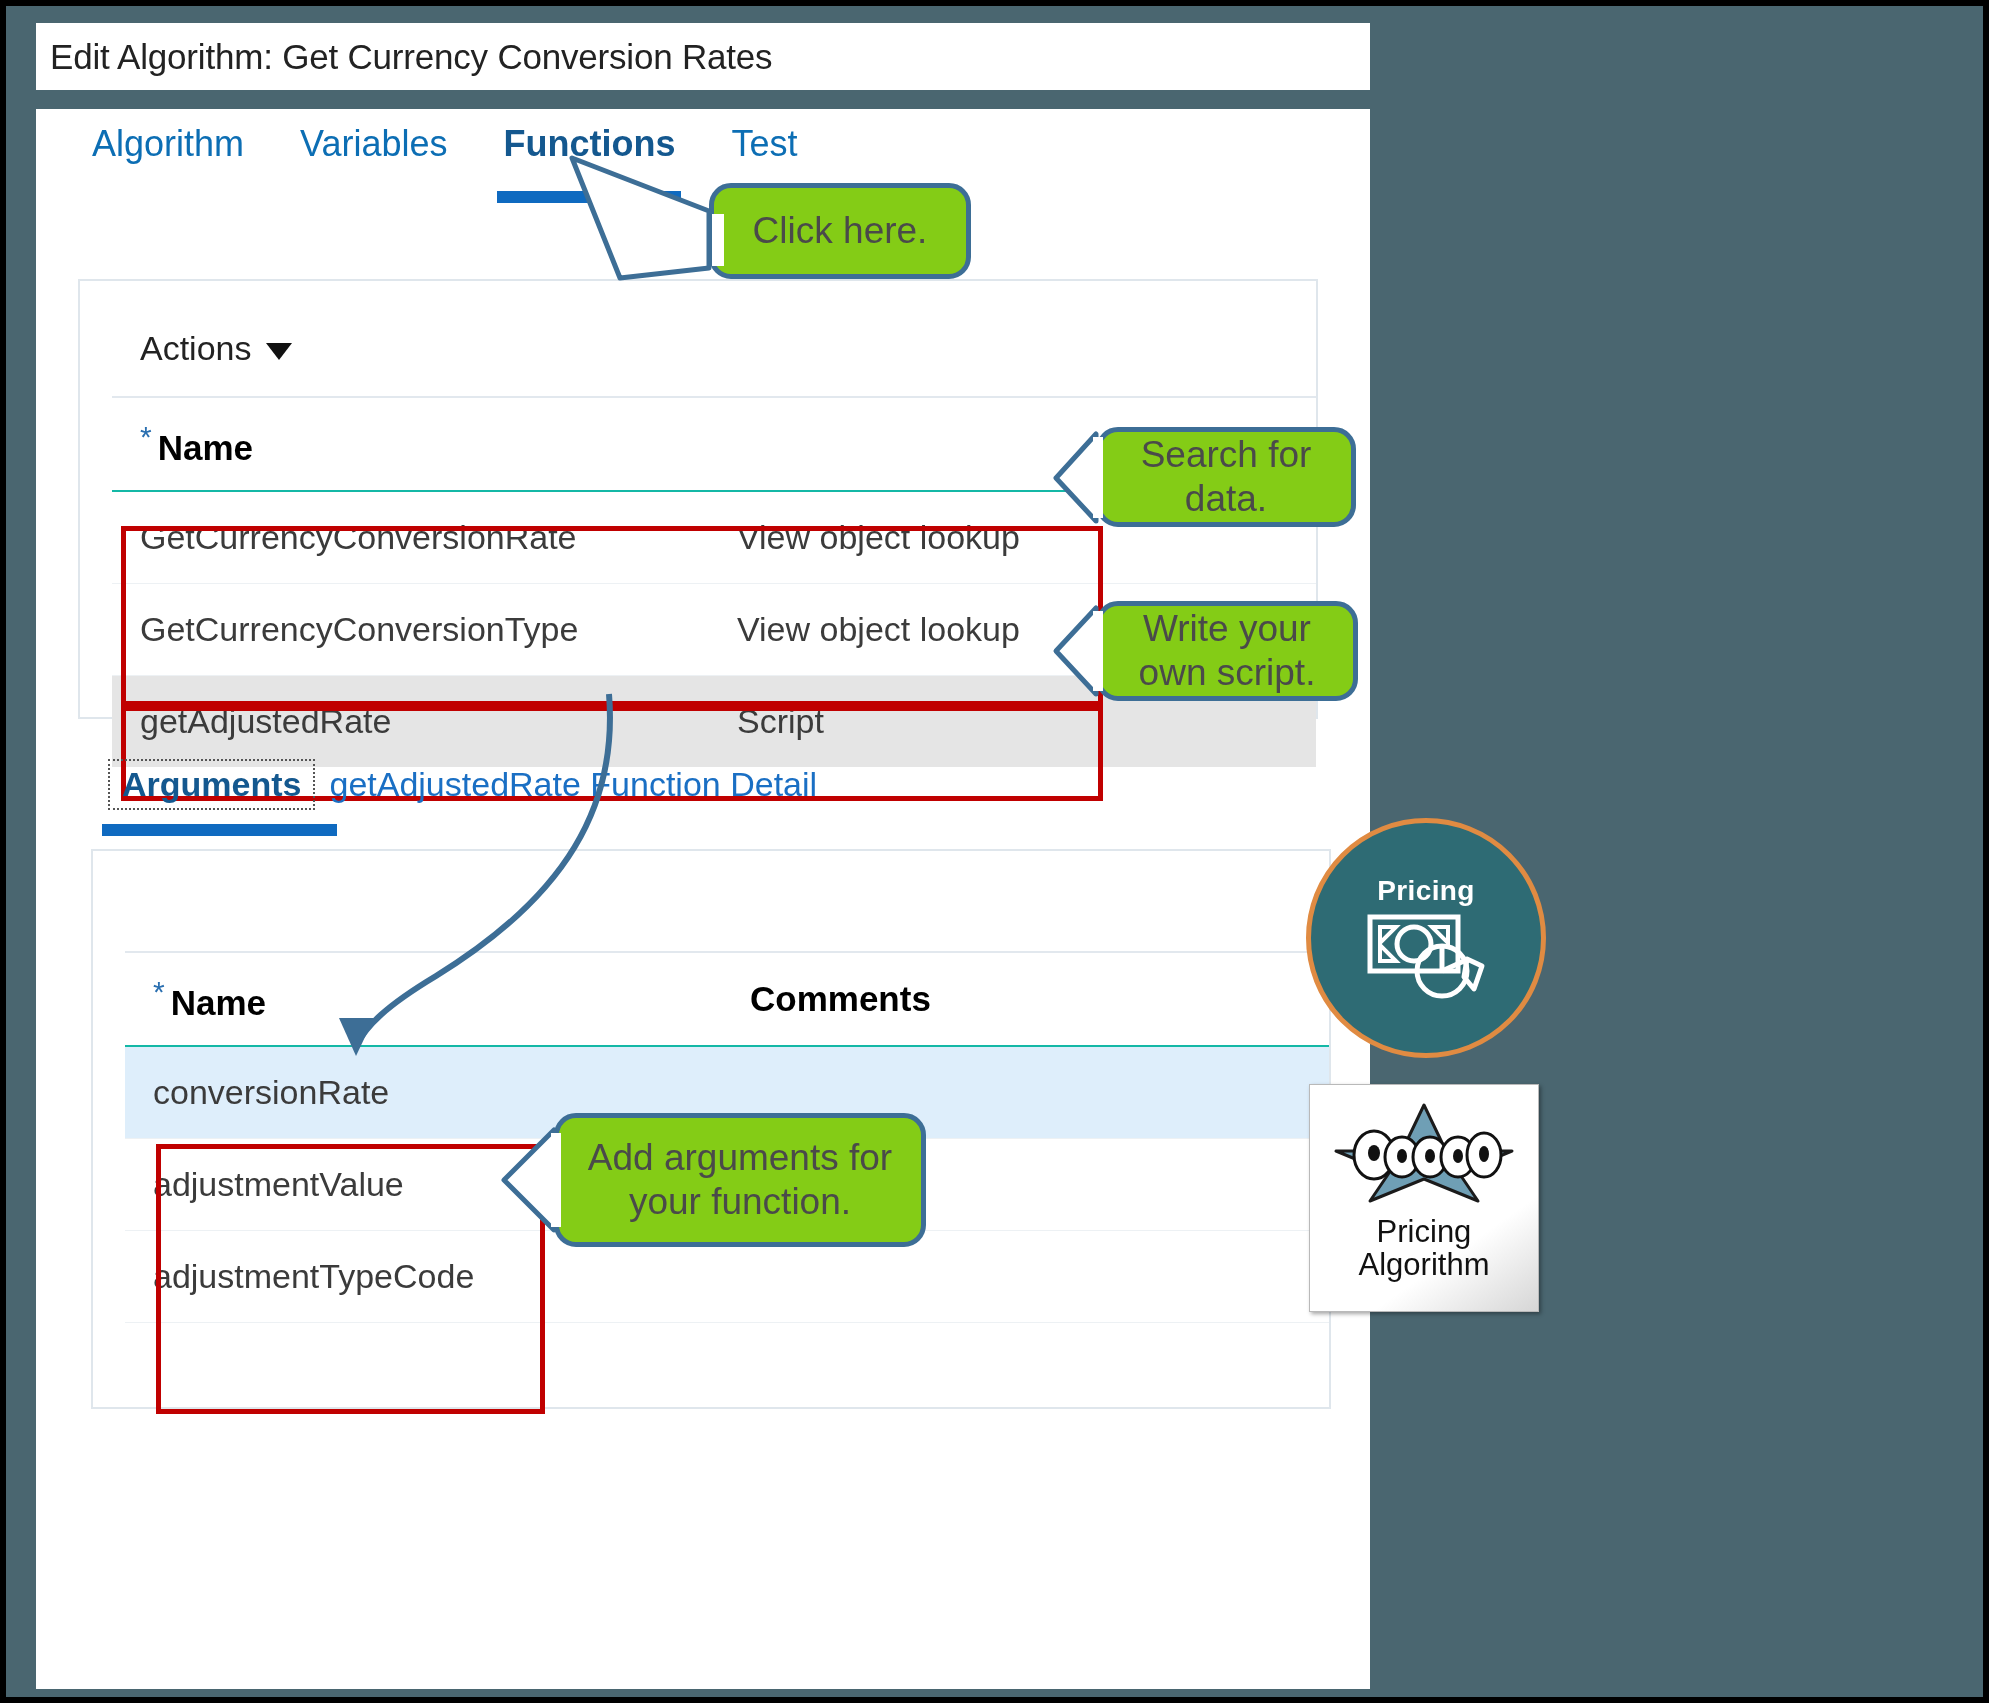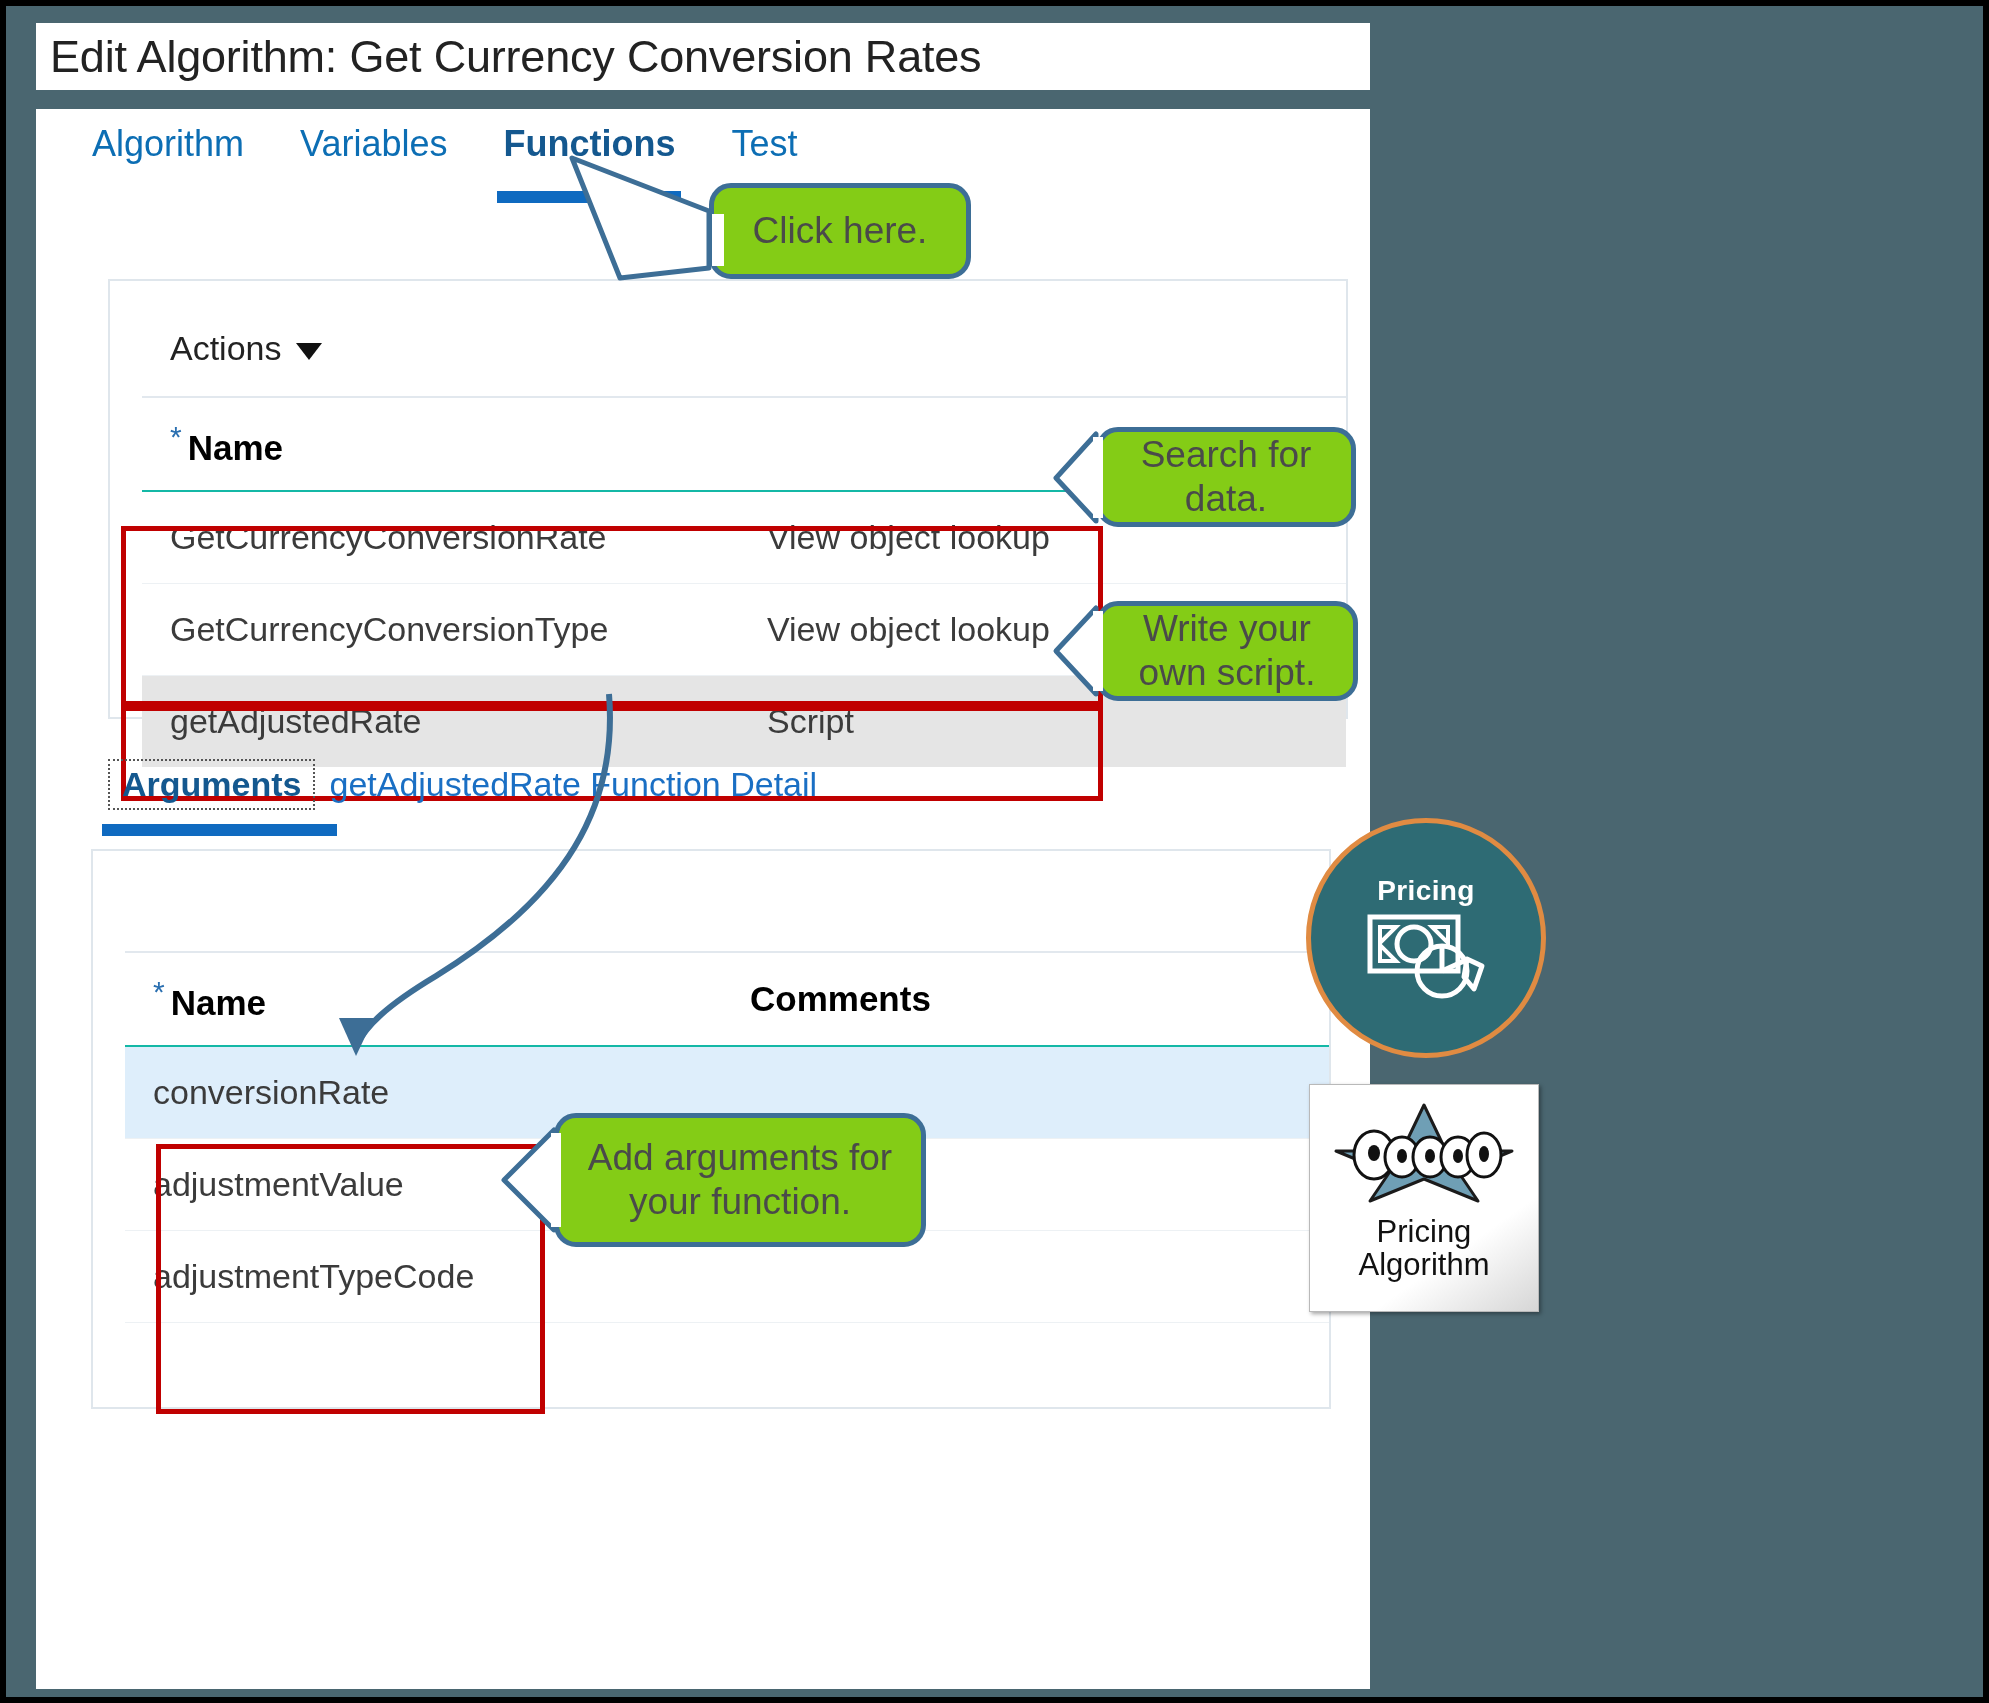--- a/index.html
+++ b/index.html
@@ -13,21 +13,21 @@
     box-sizing:border-box;
   }
 
   
   #title-card{
     position:absolute;left:30px;top:17px;width:1334px;height:67px;
     background:#ffffff;
     display:flex;align-items:center;
   }
   #title-card .title-text{
-    font-size:45px;color:#222;padding-left:14px;letter-spacing:-0.2px;
+    font-size:35px;color:#222;padding-left:14px;letter-spacing:-0.2px;
     white-space:nowrap;
   }
 
   
   #app-panel{
     position:absolute;left:30px;top:103px;width:1334px;height:1580px;
     background:#ffffff;
     overflow:hidden;
   }
 
@@ -41,21 +41,21 @@
     position:relative;
   }
   .tab.first{padding-left:16px;}
   .tab.active{color:#14588f;font-weight:bold;}
   .tab .underline{
     position:absolute;left:22px;right:22px;bottom:-38px;height:12px;background:#0f6ac0;
   }
 
   
   #functions-card{
-    position:absolute;left:72px;top:170px;width:1240px;height:440px;
+    position:absolute;left:42px;top:170px;width:1240px;height:440px;
     border:2px solid #dfe6ec;background:#fff;box-sizing:border-box;
   }
   #actions-row{
     position:absolute;left:60px;top:48px;display:flex;align-items:center;gap:14px;
   }
   #actions-row .actions-label{font-size:34px;color:#222;}
   .caret-down{
     width:0;height:0;border-left:13px solid transparent;border-right:13px solid transparent;
     border-top:17px solid #111;display:inline-block;margin-top:6px;
   }

